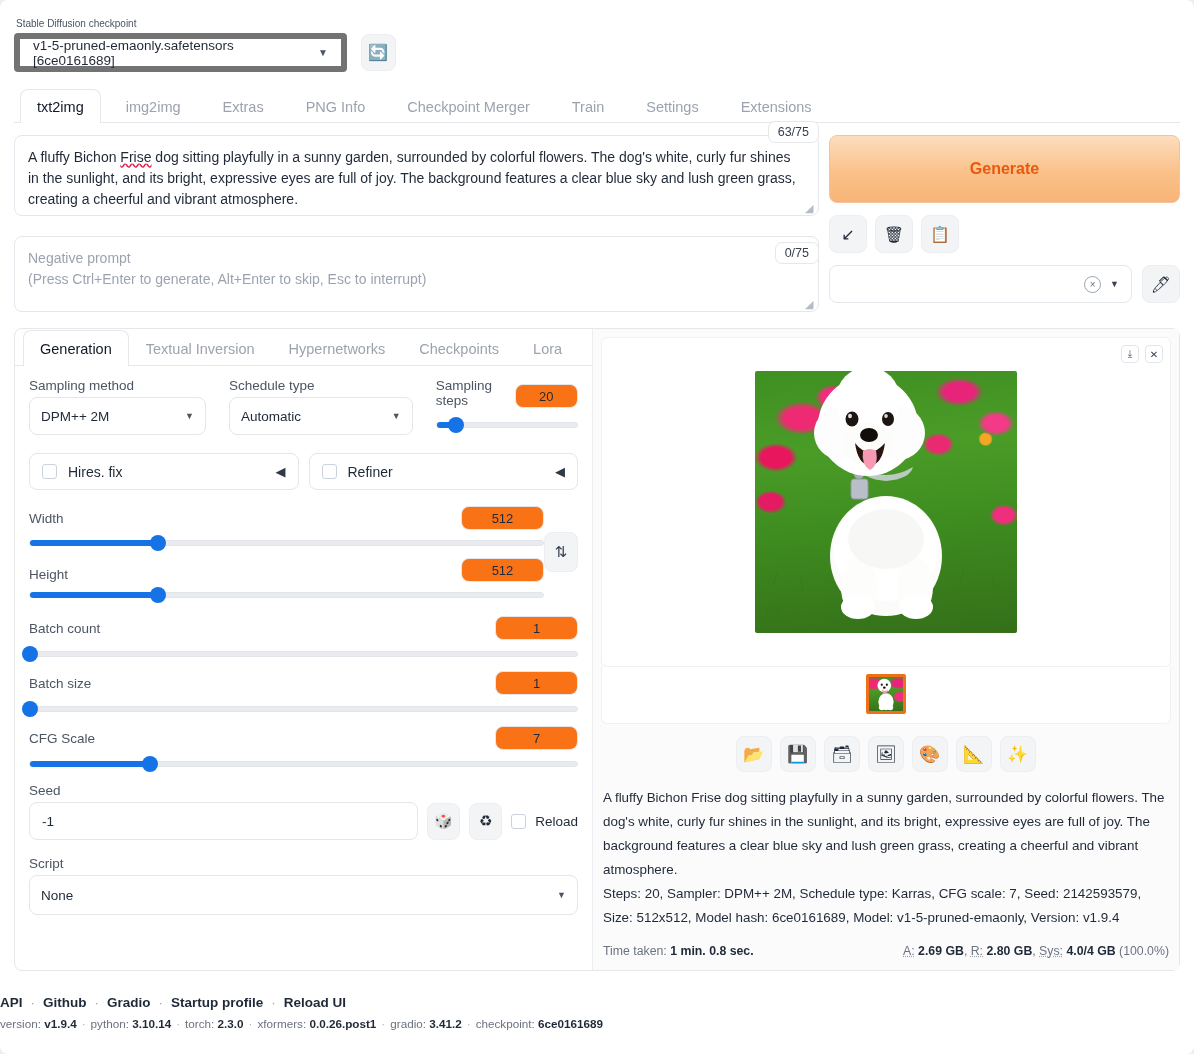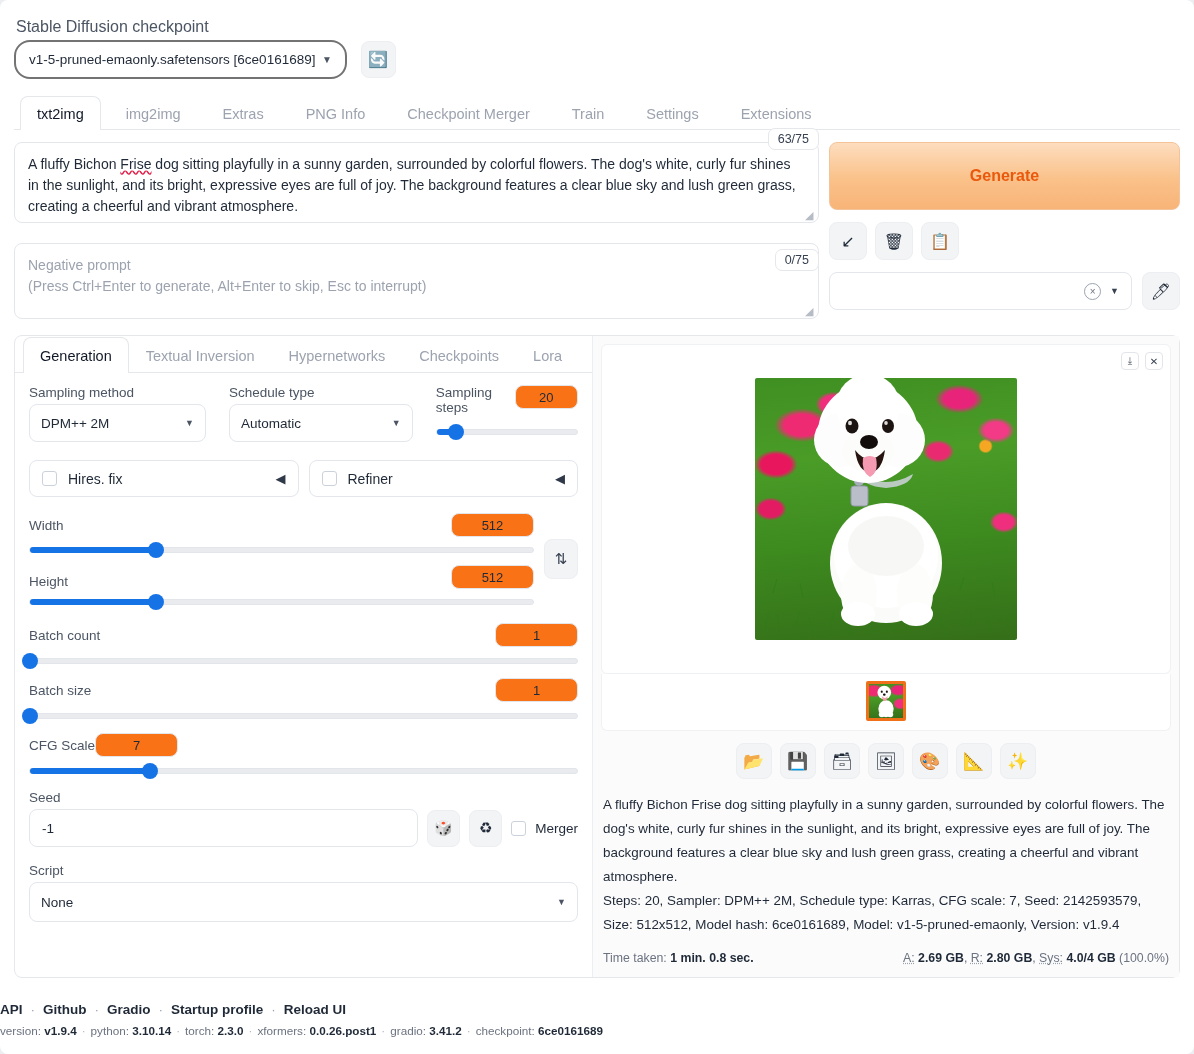--- a/index.html
+++ b/index.html
@@ -17,29 +17,29 @@
     position: relative;
     width: 1194px; height: 1054px;
     background: #ffffff;
     border-radius: 8px;
     overflow: hidden;
   }
   .pad { padding: 8px 14px 0 14px; }
 
   
   .ckpt-label {
-    font-size: 16px;
+    font-size: 10px;
     color: #4b5563;
     margin: 10px 0 4px 2px;
   }
   .ckpt-row { display: flex; align-items: center; gap: 14px; }
   .ckpt-select {
     width: 333px; height: 39px;
-    border: 2px solid #737373;
-    border-radius: 16px;
+    border: 6px solid #737373;
+    border-radius: 4px;
     background: #fff;
     display: flex; align-items: center; justify-content: space-between;
     padding: 0 13px;
     font-size: 13.5px;
     color: #1f2937;
   }
   .ckpt-select .caret { color: #4b5563; font-size: 10px; }
   .icon-btn {
     background: #f3f4f6;
     border: 1px solid #eceef1;
@@ -383,21 +383,21 @@
             </div>
           </div>
           <div style="width:185px">
             <div class="field-label">Schedule type</div>
             <div class="dd">
               <span>Automatic</span>
               <span class="caret">▼</span>
             </div>
           </div>
           <div style="flex:1">
-            <div style="display:flex;align-items:flex-start;gap:6px">
+            <div style="display:flex;align-items:flex-end;gap:6px">
               <div class="field-label" style="margin:0">Sampling steps</div>
               <div class="numbox" style="width:80px">20</div>
             </div>
             <div style="margin-top:14px">
               <div class="track">
                 <div class="fill" id="sl-steps-fill" style="width: 14%;"></div>
                 <div class="knob" id="sl-steps-knob" style="left: calc(14% - 8px);"></div>
               </div>
             </div>
           </div>
@@ -409,21 +409,21 @@
             <span>Hires. fix</span>
             <span class="tri">◀</span>
           </div>
           <div class="checkrow">
             <span class="cb"></span>
             <span>Refiner</span>
             <span class="tri">◀</span>
           </div>
         </div>
 
-        <div style="display:flex;gap:10px;align-items:center;margin-top:16px">
+        <div style="display:flex;align-items:center;margin-top:16px">
           <div style="flex:1">
             <div style="display:flex;align-items:center;justify-content:space-between">
               <div class="field-label" style="margin:0">Width</div>
               <div class="numbox" style="width:83px">512</div>
             </div>
             <div style="margin-top:10px">
               <div class="track">
                 <div class="fill" id="sl-w-fill" style="width: 25%;"></div>
                   <div class="knob" id="sl-w-knob" style="left: calc(25% - 8px);"></div>
               </div>
@@ -464,21 +464,21 @@
           </div>
           <div style="margin-top:11px">
             <div class="track">
               <div class="fill" id="sl-bs-fill" style="width: 0%;"></div>
                 <div class="knob" id="sl-bs-knob" style="left: calc(0% - 8px);"></div>
             </div>
           </div>
         </div>
 
         <div style="margin-top:14px">
-          <div style="display:flex;align-items:center;justify-content:flex-start">
+          <div style="display:flex;align-items:center;justify-content:space-between">
             <div class="field-label" style="margin:0">CFG Scale</div>
             <div class="numbox" style="width:83px">7</div>
           </div>
           <div style="margin-top:11px">
             <div class="track">
               <div class="fill" id="sl-cfg-fill" style="width: 22%;"></div>
                 <div class="knob" id="sl-cfg-knob" style="left: calc(22% - 8px);"></div>
             </div>
           </div>
         </div>
@@ -487,21 +487,21 @@
           <div class="field-label">Seed</div>
           <div style="display:flex;align-items:center;gap:9px">
             <div class="seed-input" style="flex:1">-1</div>
             <div class="icon-btn sq-btn">
               <span>🎲</span>
             </div>
             <div class="icon-btn sq-btn">
               <span>♻</span>
             </div>
             <span class="cb"></span>
-            <span style="font-size:13.5px;color:#1f2937">Merger</span>
+            <span style="font-size:13.5px;color:#1f2937">Reload</span>
           </div>
         </div>
 
         <div style="margin-top:16px">
           <div class="field-label">Script</div>
           <div class="dd" style="height:40px">
             <span>None</span>
             <span class="caret">▼</span>
           </div>
         </div>

